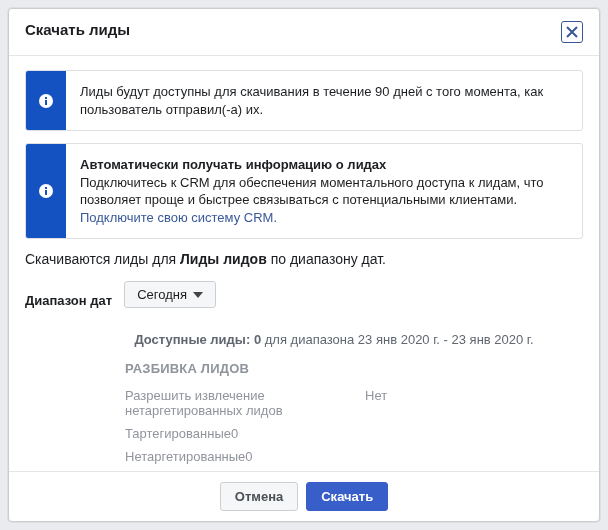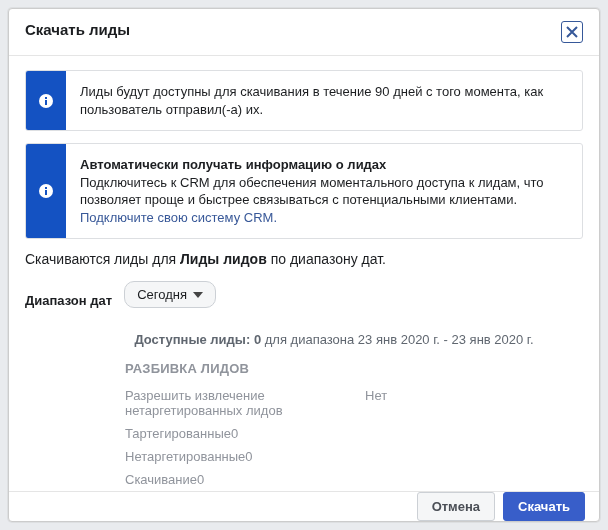--- a/index.html
+++ b/index.html
@@ -96,21 +96,21 @@
     font-size: 13px;
     font-weight: bold;
   }
   .dropdown {
     display: inline-flex;
     align-items: center;
     gap: 6px;
     padding: 5px 12px;
     background: #f5f6f7;
     border: 1px solid #ccd0d5;
-    border-radius: 10px;
+    border-radius: 3px;
     font-size: 13px;
     cursor: pointer;
   }
   .dropdown svg { fill: #444; }
   .avail-line {
     font-size: 13px;
     color: #606770;
     font-weight: bold;
     margin-left: 60px;
     margin-bottom: 14px;
@@ -129,23 +129,23 @@
     margin-bottom: 8px;
     letter-spacing: 0.2px;
   }
   .breakdown-row {
     display: flex;
     padding: 4px 0;
   }
   .breakdown-row .k { max-width: 240px; }
   .dialog-footer {
     border-top: 1px solid #e5e5e5;
-    padding: 0 14px;
-    display: flex;
-    justify-content: flex-end;
+    padding: 10px 14px;
+    display: flex;
+    justify-content: center;
     gap: 8px;
   }
   .btn {
     font-size: 13px;
     padding: 6px 14px;
     border-radius: 3px;
     border: 1px solid #ccd0d5;
     background: #f5f6f7;
     font-weight: bold;
     cursor: pointer;

